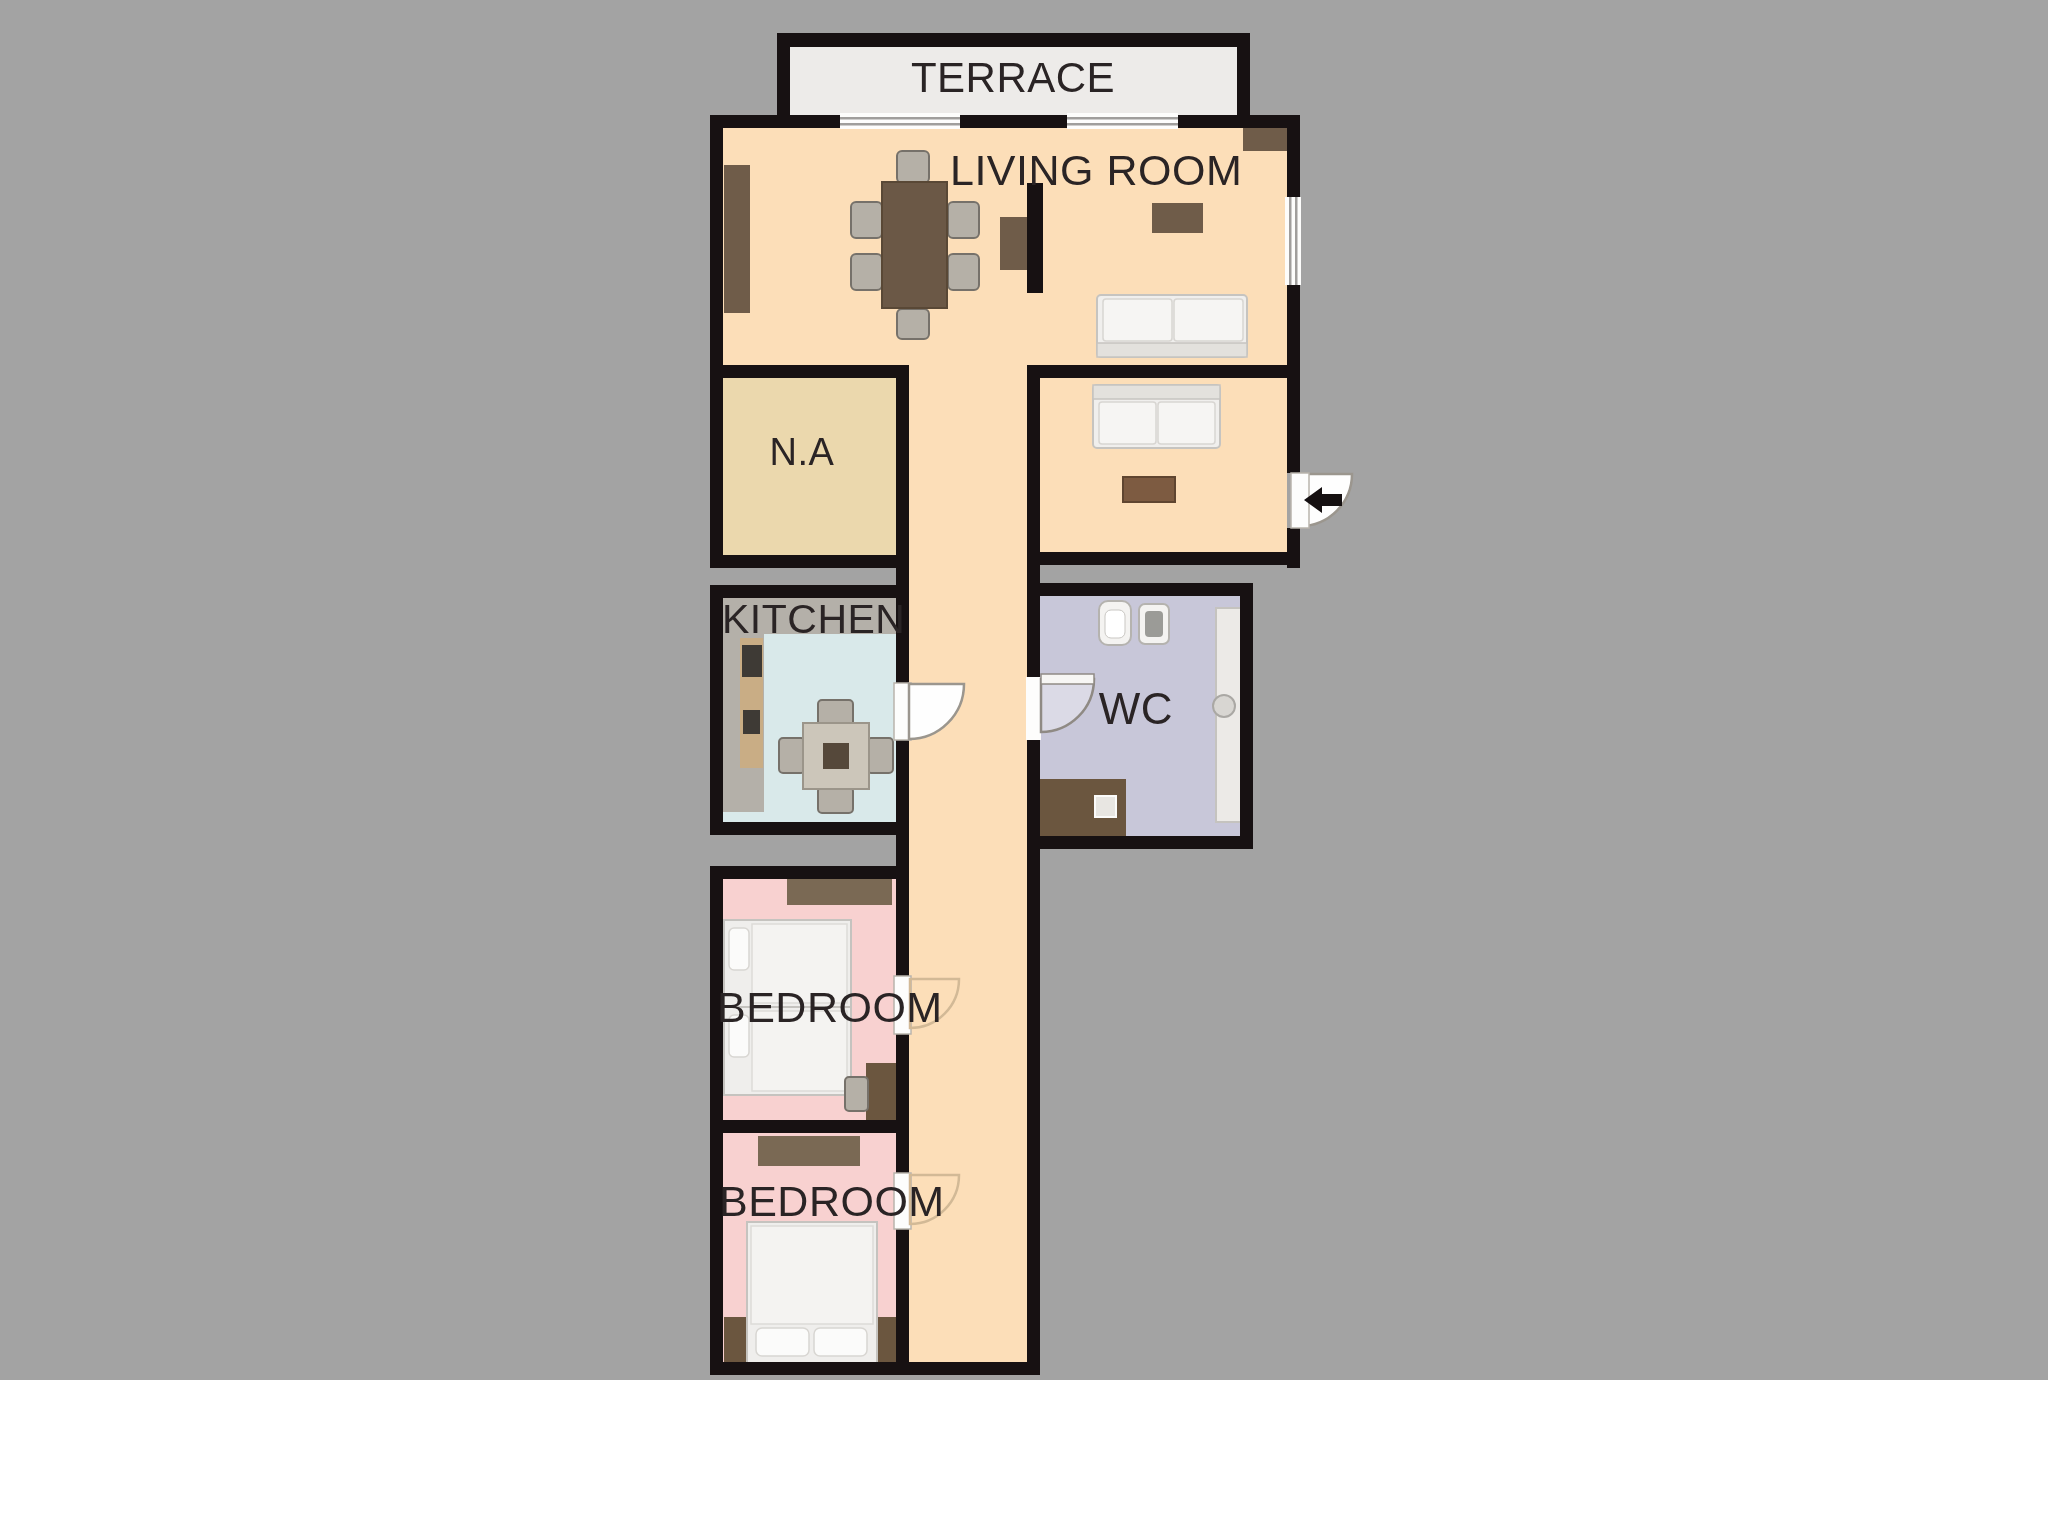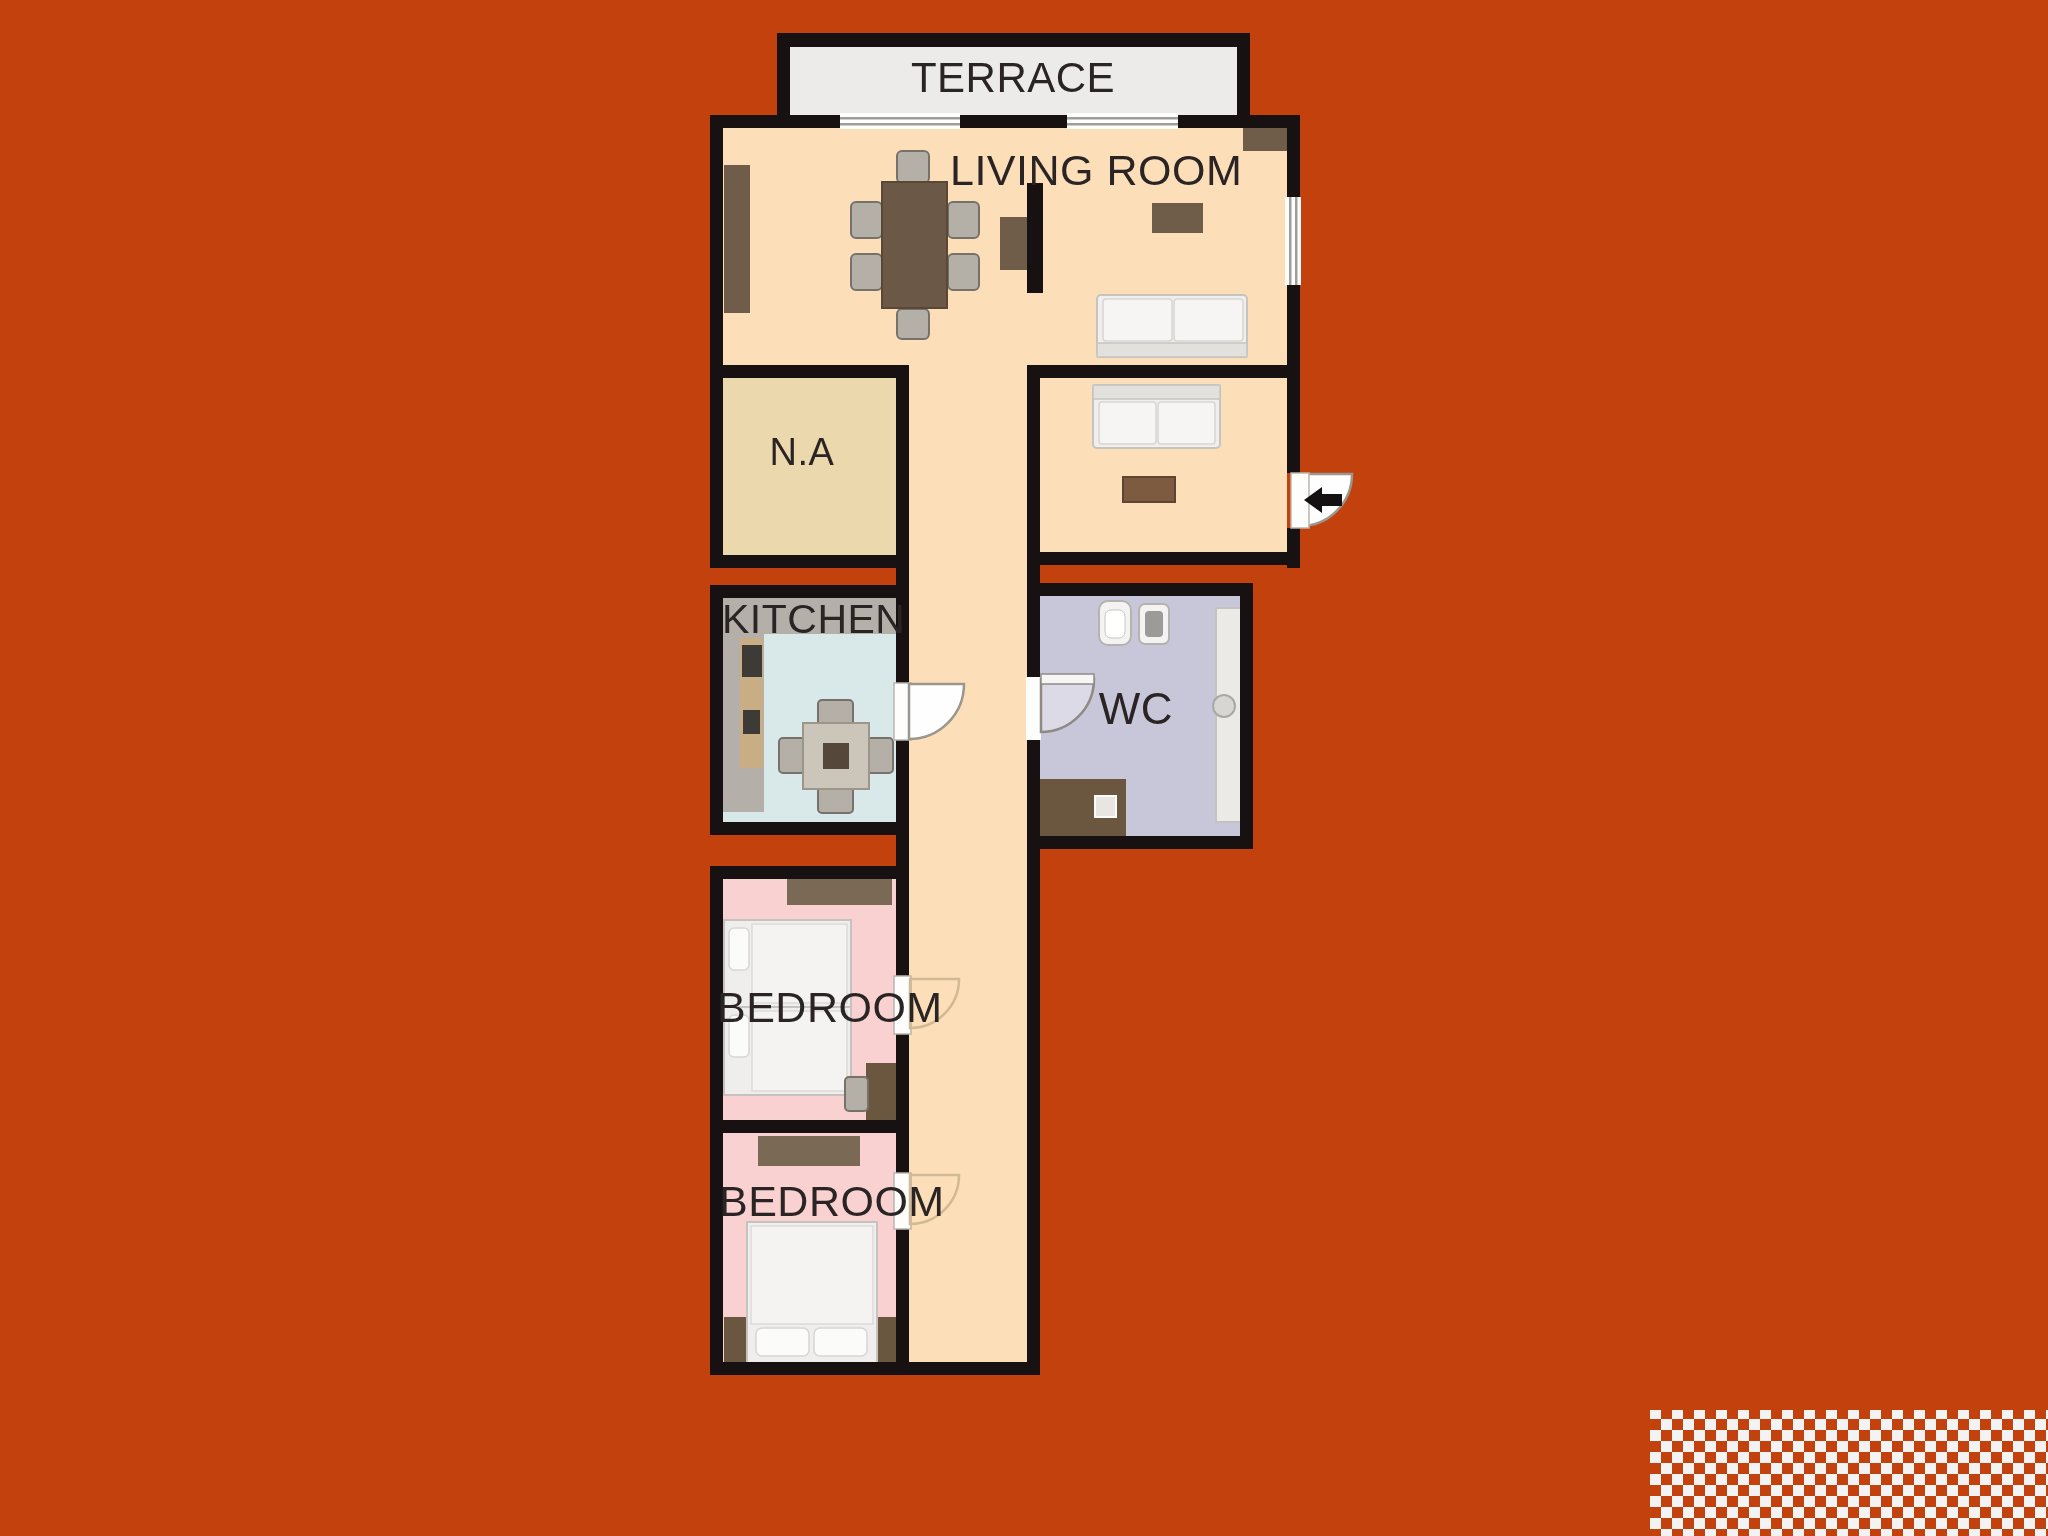--- a/index.html
+++ b/index.html
@@ -1,16 +1,16 @@
 <!DOCTYPE html>
 <html><head>
 <meta charset="utf-8">
 <style>
   html,body{margin:0;padding:0;background:#ffffff;}
-  .plan-canvas{position:relative;width:2048px;height:1536px;background:#c2410c;overflow:hidden;}
+  .plan-canvas{position:relative;width:2048px;height:1380px;background:#a3a3a3;overflow:hidden;}
   svg{display:block;}
   .wall{fill:#171112;}
   .lbl{font-family:"Liberation Sans",sans-serif;fill:#2a2425;letter-spacing:0.5px;}
   .chair{fill:#b5b0a7;stroke:#76716a;stroke-width:2;}
   .wood{fill:#6f5c49;}
   .wardrobe{fill:#7a6954;}
   .sofa-base{fill:#f0efed;stroke:#c6c4c0;stroke-width:2;}
   .sofa-back{fill:#e3e1dd;stroke:#c6c4c0;stroke-width:1.5;}
   .cushion{fill:#f6f5f3;stroke:#d8d6d2;stroke-width:1.5;}
   .bedframe{fill:#efeeec;stroke:#c5c3bf;stroke-width:2;}

